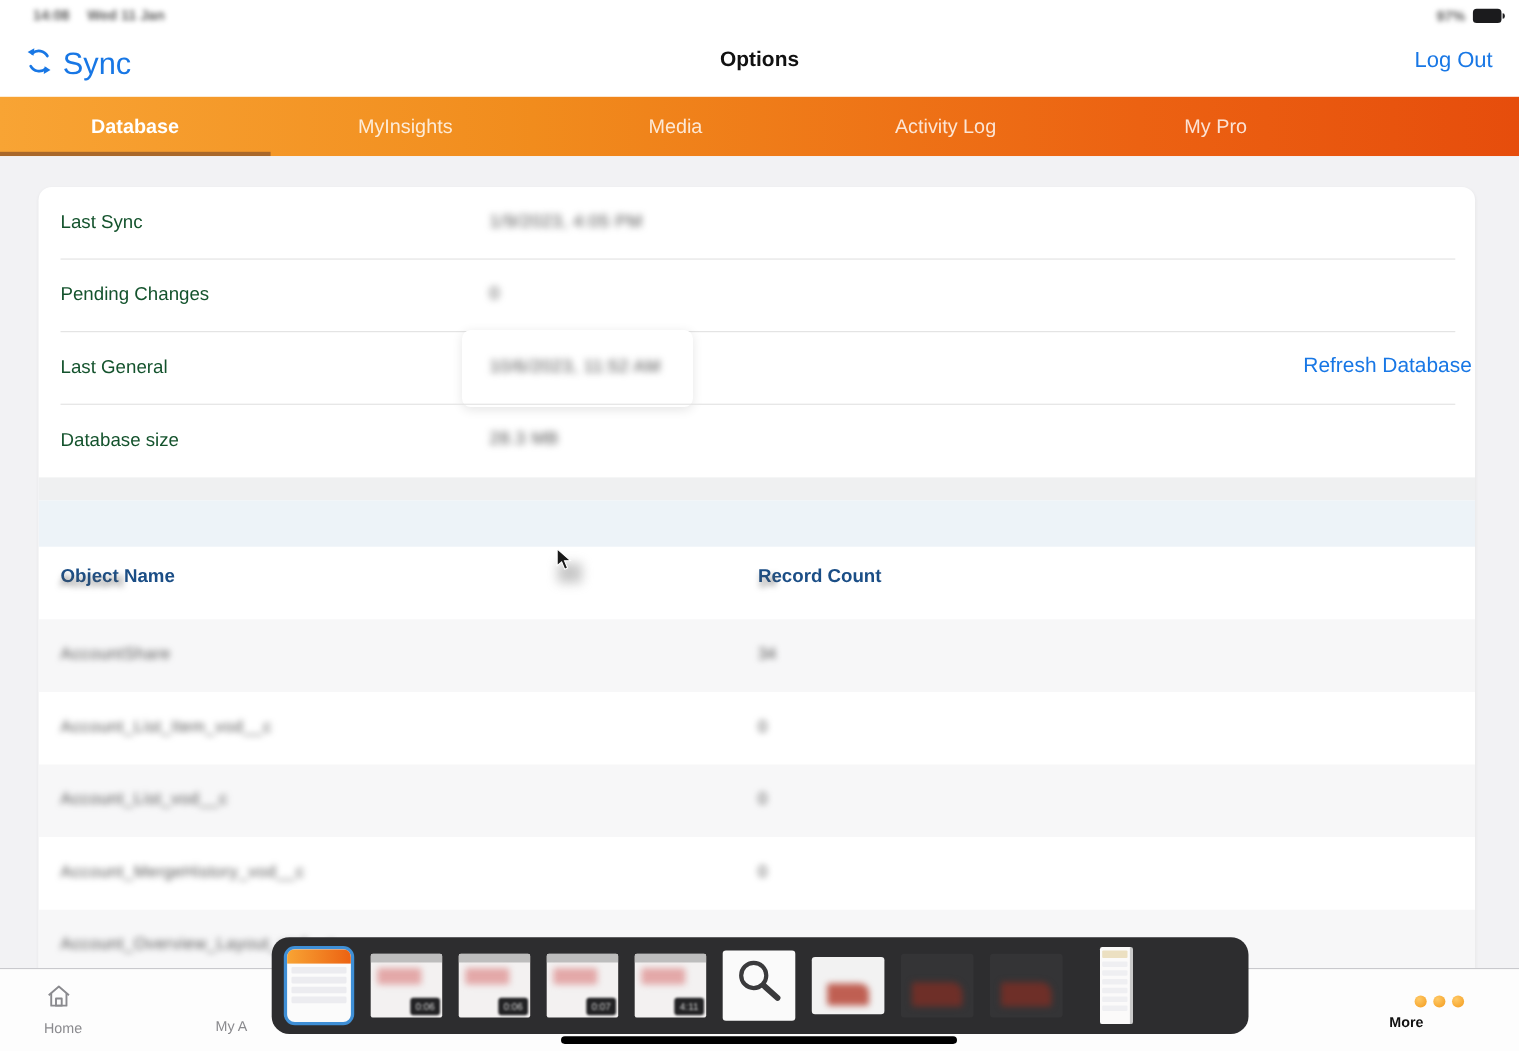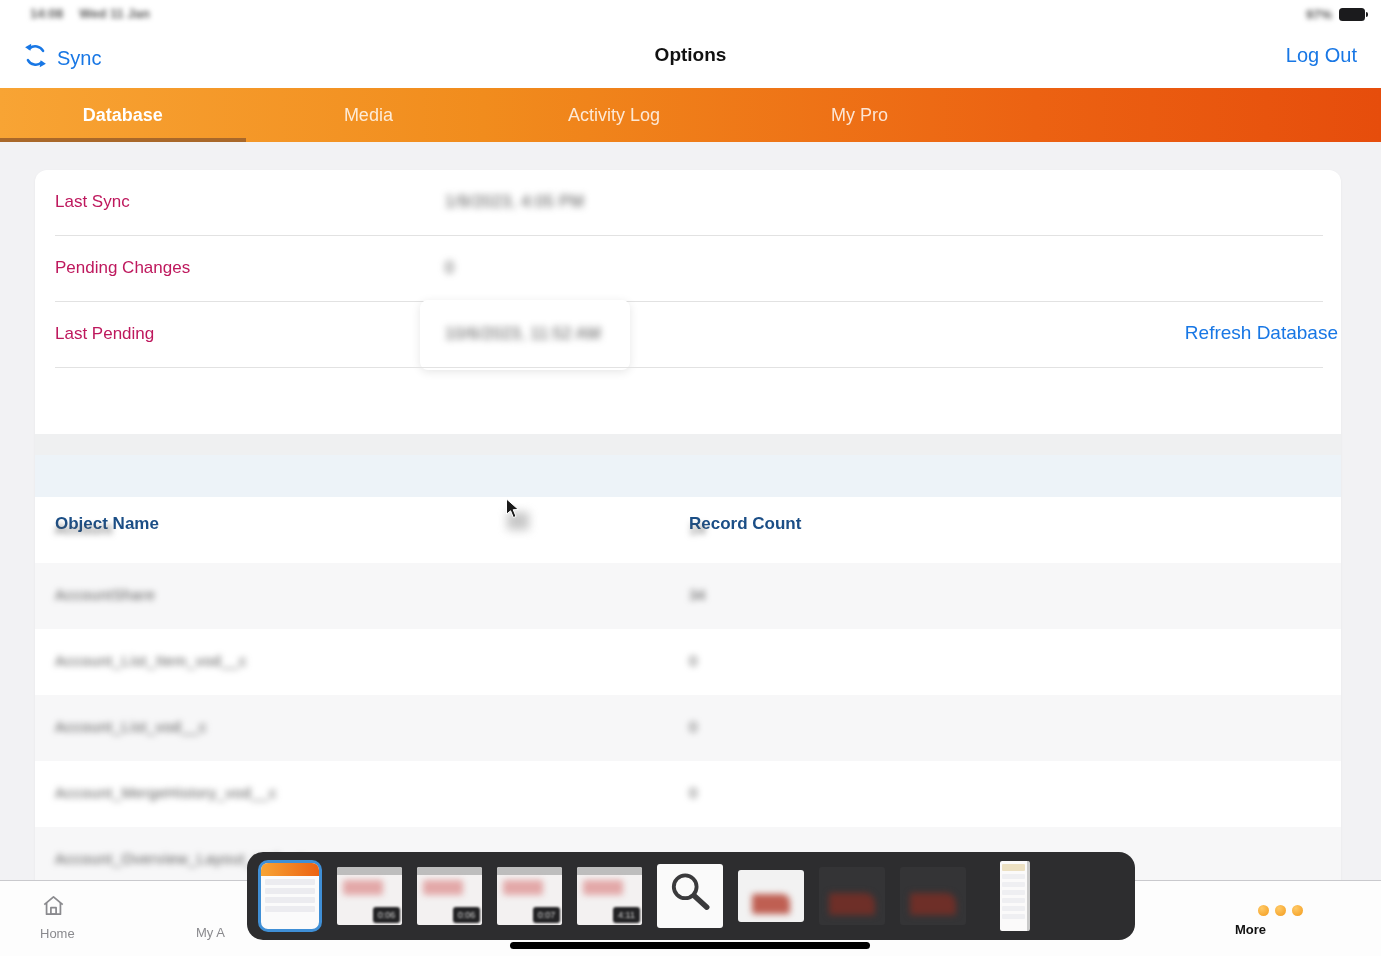--- a/index.html
+++ b/index.html
@@ -12,39 +12,39 @@
   #status-bar { top:0; left:0; width:100%; height:28px; background:#fff; }
   .sb-text { font-size:13px; font-weight:bold; color:#5a5a5a; filter:blur(2.5px); }
   #sb-left { left:30px; top:6px; display:flex; gap:16px; }
   #sb-right { right:16px; top:7px; display:flex; align-items:center; gap:7px; }
   #battery { width:26px; height:13px; background:#1b1b1d; border-radius:3.5px; position:relative; }
   #battery::after { content:""; position:absolute; right:-3px; top:4px; width:2.5px; height:5px;
                     background:#1b1b1d; border-radius:0 2px 2px 0; }
 
   
   #nav-bar { top:28px; left:0; width:100%; height:60px; background:#fff; }
-  #sync-btn { left:22px; top:14px; display:flex; align-items:center; gap:8px;
-              color:#1877e5; font-size:20px; cursor:pointer; }
+  #sync-btn { left:22px; top:14px; display:flex; gap:8px;
+              color:#1877e5; font-size:28px; cursor:pointer; }
   #nav-title { left:0; right:0; top:16px; text-align:center; font-size:19px; font-weight:bold; color:#111; }
   #logout-btn { right:24px; top:16px; color:#1877e5; font-size:20px; cursor:pointer; }
 
   
   #tab-bar { top:88px; left:0; width:100%; height:54px; overflow:hidden; display:flex;
              background:linear-gradient(to right,#f8a434 0%,#f18c1d 35%,#ec6212 75%,#e64d0c 100%); }
   .tab { flex:0 0 245.6px; height:54px; display:flex; align-items:center; justify-content:center;
          position:relative; color:rgba(255,255,255,0.82); font-size:18px; cursor:pointer; }
   .tab.active { color:#fff; font-weight:bold; }
   .tab.active .tab-underline { position:absolute; bottom:0; left:0; right:0; height:4px; background:#a9682a; }
 
   
   #content { top:142px; left:0; width:100%; height:738px; background:#f2f2f4; }
   #card { position:absolute; left:35px; top:28px; width:1306px; height:710px; background:#fff;
           border-radius:12px 12px 0 0; box-shadow:0 1px 3px rgba(0,0,0,0.05); overflow:hidden; }
   .info-row { position:relative; height:66px; }
-  .info-label { position:absolute; left:20px; top:22px; font-size:17px; color:#be185d; }
+  .info-label { position:absolute; left:20px; top:22px; font-size:17px; color:#14532d; }
   .info-value { position:absolute; left:410px; top:23px; font-size:16px; color:#4f4f4f;
                 filter:blur(3.5px); letter-spacing:0.5px; }
   .divider { position:absolute; left:20px; right:18px; bottom:0; height:1px; background:#e2e2e2; }
   #refresh-highlight { position:absolute; left:385px; top:130px; width:210px; height:70px;
                        background:#fff; border-radius:8px; box-shadow:0 2px 10px rgba(0,0,0,0.10); }
   #refresh-db-link { position:absolute; right:3px; top:152px; color:#1877e5; font-size:19px; cursor:pointer; }
   #gray-band { position:absolute; left:0; top:264px; width:100%; height:21px; background:#eff0f1; }
   #table-header { position:absolute; left:0; top:285px; width:100%; height:42px; background:#edf3f8; }
   .th { position:absolute; top:11px; font-size:17px; font-weight:bold; color:#1b4e86;margin-top:48px; }
   #th-object { left:20px; } #th-count { left:654px;text-align:center; }
@@ -54,21 +54,21 @@
   .t-name { position:absolute; left:20px; top:23px; font-size:15px; color:#555;
             filter:blur(3px); letter-spacing:0.5px; }
   .t-count { position:absolute; left:654px; top:23px; font-size:15px; color:#555; filter:blur(3px); }
 
   
   #bottom-bar { top:880px; left:0; width:100%; height:76px; background:#fdfdfd; border-top:1px solid #c9c9cd; }
   .bb-item { position:absolute; width:90px; text-align:left; cursor:pointer; }
   .bb-label { font-size:13px; color:#8a8a8e; margin-top:3px; }
   #bb-home { left:40px; top:12px; }
   #bb-my { left:196px; top:12px; }
-  #bb-more { right:56px; top:12px; }
+  #bb-more { right:28px; top:12px; }
   #bb-more .bb-label { color:#111; font-weight:bold; }
   #more-dots { display:flex; gap:6px; justify-content:center; margin-top:8px; height:18px; align-items:center; }
   #more-dots span { width:11px; height:11px; border-radius:50%;
                     background:radial-gradient(circle at 35% 30%,#ffc966,#f39b1d); }
 
   
   #dock { top:852px; left:247px; width:888px; height:88px; background:#2d2d2f; border-radius:16px;
           z-index:50; display:flex; align-items:center; padding-left:11px; gap:15px; }
   .thumb { flex:0 0 auto; position:relative; border-radius:3px; }
   #thumb-current { width:64px; height:72px; border:3px solid #3f8fd6; border-radius:10px;
@@ -136,20 +136,23 @@
     <div id="nav-title" class="abs">Options</div>
     <div id="logout-btn" class="abs">Log Out</div>
   </div>
 
   <div id="tab-bar" class="abs">
     <div class="tab active">
       <span>Database</span>
       <div class="tab-underline"></div>
     </div>
     <div class="tab">
+      <span>MyInsights</span>
+    </div>
+    <div class="tab">
       <span>Media</span>
     </div>
     <div class="tab">
       <span>Activity Log</span>
     </div>
     <div class="tab">
       <span>My Pro</span>
     </div>
   </div>
 
@@ -164,26 +167,30 @@
 
       <div class="info-row">
         <span class="info-label">Pending Changes</span>
         <span class="info-value">0</span>
         <div class="divider"></div>
       </div>
 
       <div id="refresh-highlight"></div>
 
       <div class="info-row">
-        <span class="info-label">Last Pending</span>
+        <span class="info-label">Last General</span>
         <span class="info-value">10/6/2023, 11:52 AM</span>
         <div class="divider"></div>
       </div>
       <div id="refresh-db-link">Refresh Database</div>
 
+      <div class="info-row">
+        <span class="info-label">Database size</span>
+        <span class="info-value">28.3 MB</span>
+      </div>
 
       <div id="gray-band"></div>
 
       <div id="table-header">
         <span class="th" id="th-object">Object Name</span>
         <span class="th" id="th-count">Record Count</span>
       </div>
 
       <div id="table-rows">
         <div class="t-row">

